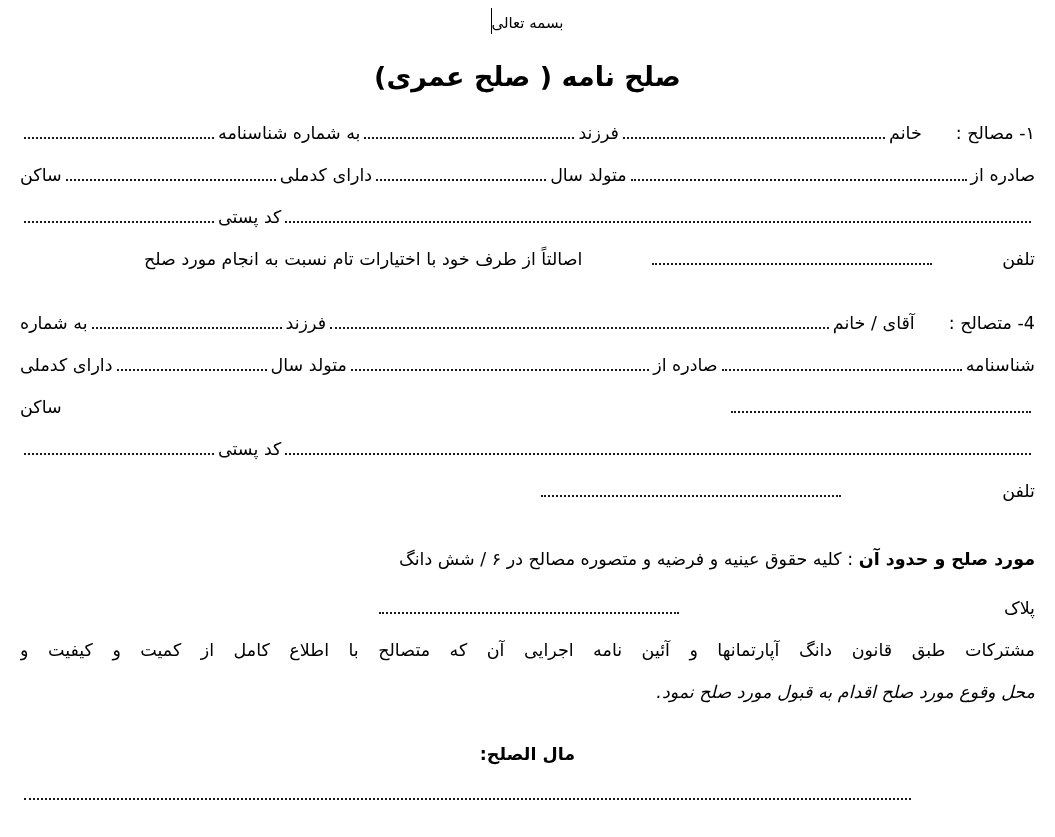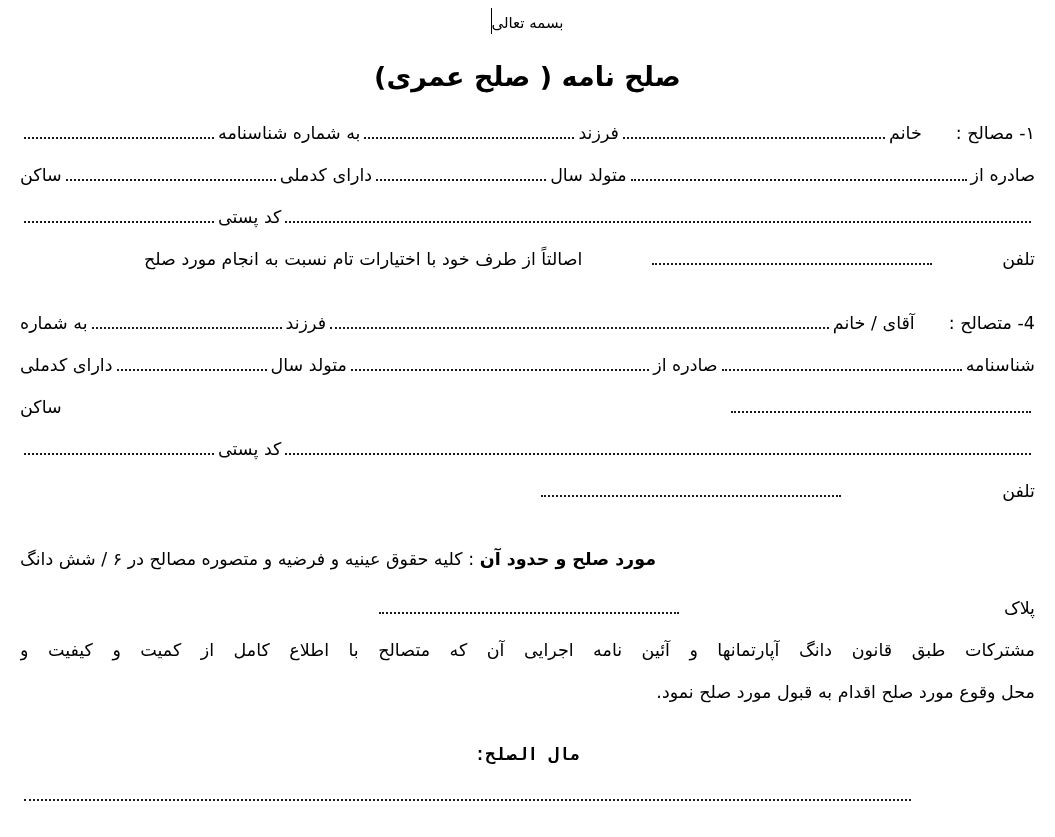--- a/index.html
+++ b/index.html
@@ -68,21 +68,21 @@
   .line.justify {
     display: flex;
     flex-direction: row;
     align-items: baseline;
     justify-content: space-between;
   }
   .line.justify > * {
     flex: 0 0 auto;
   }
   .seg { white-space: nowrap; }
-  .bold { font-weight: bold; font-family: Liberation Mono, monospace; }
+  .bold { font-weight: bold; }
 
   
   .dots {
     display: inline-block;
     vertical-align: 3px;
     border-bottom: 2px dotted #1a1a1a;
     height: 2px;
     margin: 0 4px;
   }
   .dots.grow { flex: 1 1 auto; min-width: 20px; }
@@ -181,36 +181,36 @@
   </div>
 
   <div class="line justify">
     <span class="seg">تلفن</span>
     <span class="dots w300"></span>
     <span class="gap-l" style="width:360px;"></span>
   </div>
 
   <div class="spacer-26"></div>
 
-  <div class="line" style="text-align:left; margin-bottom:22px;">
+  <div class="line" style="text-align:right; margin-bottom:22px;">
     <span class="heading-inline">مورد صلح و حدود آن</span>
     <span>: کلیه حقوق عینیه و فرضیه و متصوره مصالح در ۶ / شش دانگ</span>
   </div>
 
   <div class="line justify">
     <span class="seg">پلاک</span>
     <span class="dots w300"></span>
     <span class="gap-m"></span>
   </div>
 
   <div class="line" style="text-align:justify; text-align-last:justify;">
     <span>مشترکات طبق قانون دانگ آپارتمانها و آئین نامه اجرایی آن که متصالح با اطلاع کامل از کمیت و کیفیت و</span>
   </div>
 
-  <div class="line" style="text-align:right;">
+  <div class="line" style="text-align:right;font-style:italic;">
     <span>محل وقوع مورد صلح اقدام به قبول مورد صلح نمود.</span>
   </div>
 
   <div class="spacer-20"></div>
 
   <div class="line" style="text-align:center; margin-bottom:28px;">
     <span class="bold">مال الصلح:</span>
   </div>
 
   <div class="line justify">

